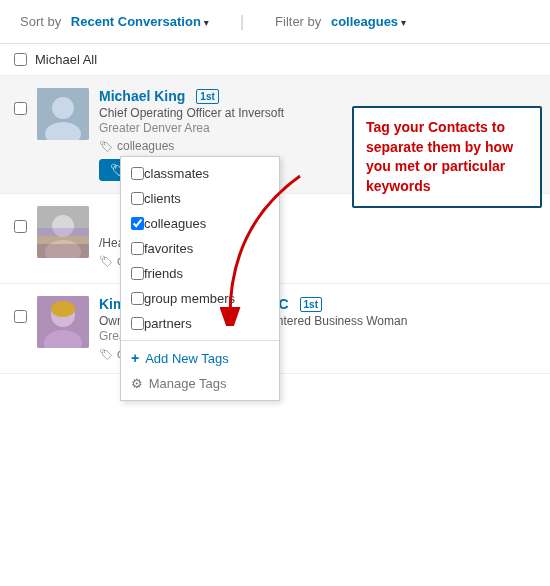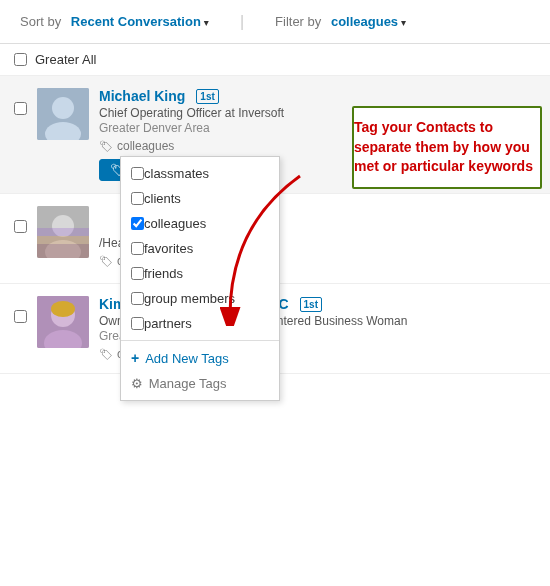--- a/index.html
+++ b/index.html
@@ -188,22 +188,22 @@
     .plus-icon { font-size: 14px; font-weight: bold; color: #0073b1; }
     .gear-icon { font-size: 13px; color: #777; }
 
     
     .tooltip-box {
       position: absolute;
       right: 8px;
       top: 30px;
       width: 190px;
       background: #fff;
-      border: 2px solid #4d7c0f;
-      padding: 10px 0;
+      border: 2px solid #0c4a6e;
+      padding: 10px 12px;
       z-index: 20;
       border-radius: 2px;
     }
     .tooltip-box p {
       font-size: 14px;
       font-weight: bold;
       color: #cc0000;
       line-height: 1.4;
     }
 
@@ -244,21 +244,21 @@
     <span class="sort-label">Sort by</span>&nbsp;<span class="sort-value">Recent Conversation</span><span class="chevron-down"></span>
   </button>
   <span class="toolbar-divider">|</span>
   <button class="toolbar-btn">
     <span class="sort-label">Filter by</span>&nbsp;<span class="sort-value">colleagues</span><span class="chevron-down"></span>
   </button>
 </div>
 
 <div class="select-all-bar">
   <input type="checkbox" id="select-all" style="">
-  <label for="select-all">Greater All</label>
+  <label for="select-all">Michael All</label>
 </div>
 
 <div class="contact-list">
 
   <div class="contact-item highlighted">
     <input type="checkbox" class="contact-checkbox" style="">
     <div class="avatar avatar-michael">
       <svg viewBox="0 0 52 52" xmlns="http://www.w3.org/2000/svg">
         <rect width="52" height="52" fill="#a0b4c8"></rect>
         <circle cx="26" cy="20" r="11" fill="#c8d8e8"></circle>

